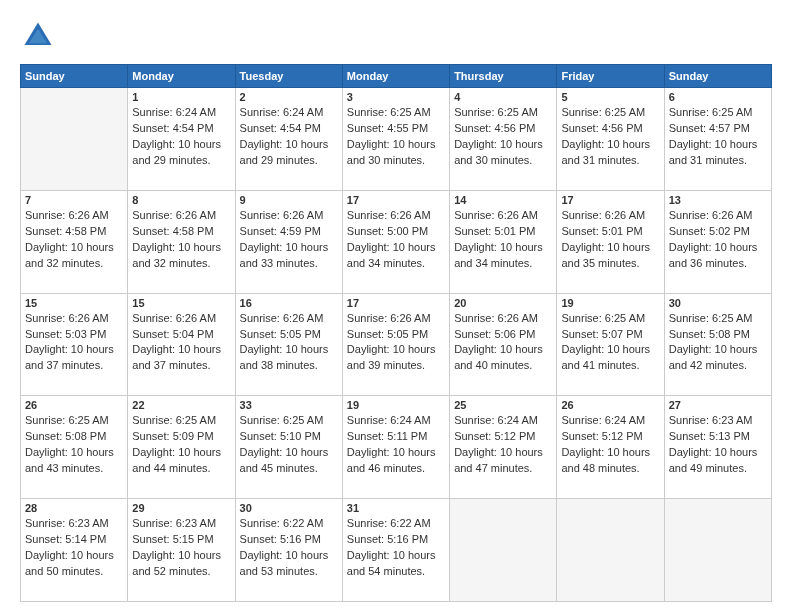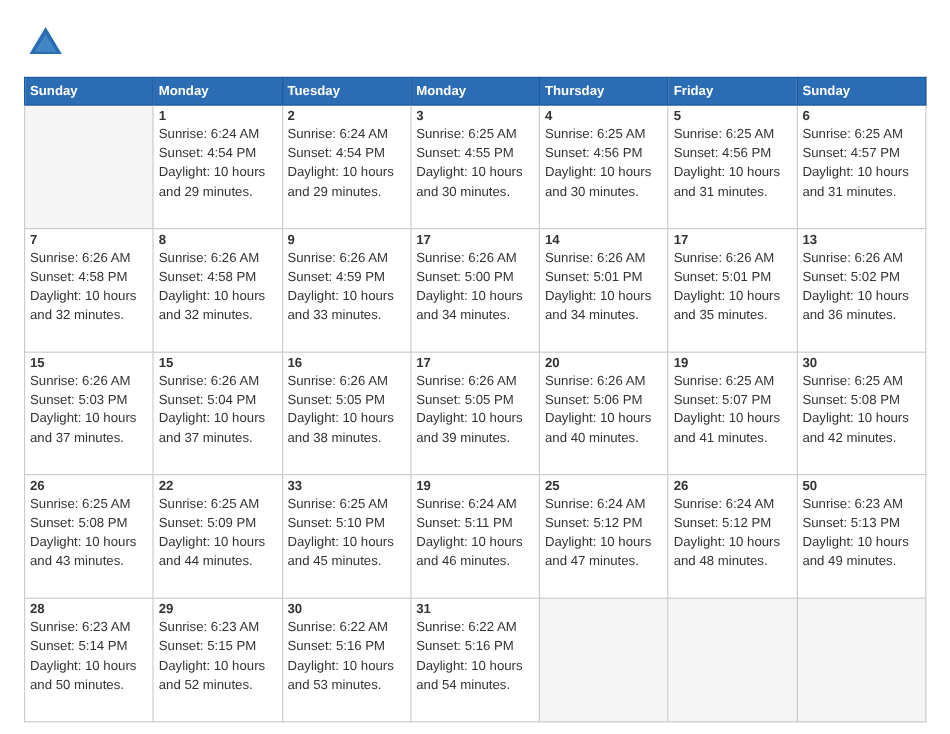--- a/index.html
+++ b/index.html
@@ -321,21 +321,21 @@
 and 47 minutes.</div>
           </td>
           <td>
             <div class="day-num">26</div>
             <div class="day-info" style="white-space: pre-line;">Sunrise: 6:24 AM
 Sunset: 5:12 PM
 Daylight: 10 hours
 and 48 minutes.</div>
           </td>
           <td>
-            <div class="day-num">50</div>
+            <div class="day-num">27</div>
             <div class="day-info" style="white-space: pre-line;">Sunrise: 6:23 AM
 Sunset: 5:13 PM
 Daylight: 10 hours
 and 49 minutes.</div>
           </td>
         </tr>
         <tr>
           <td>
             <div class="day-num">28</div>
             <div class="day-info" style="white-space: pre-line;">Sunrise: 6:23 AM

